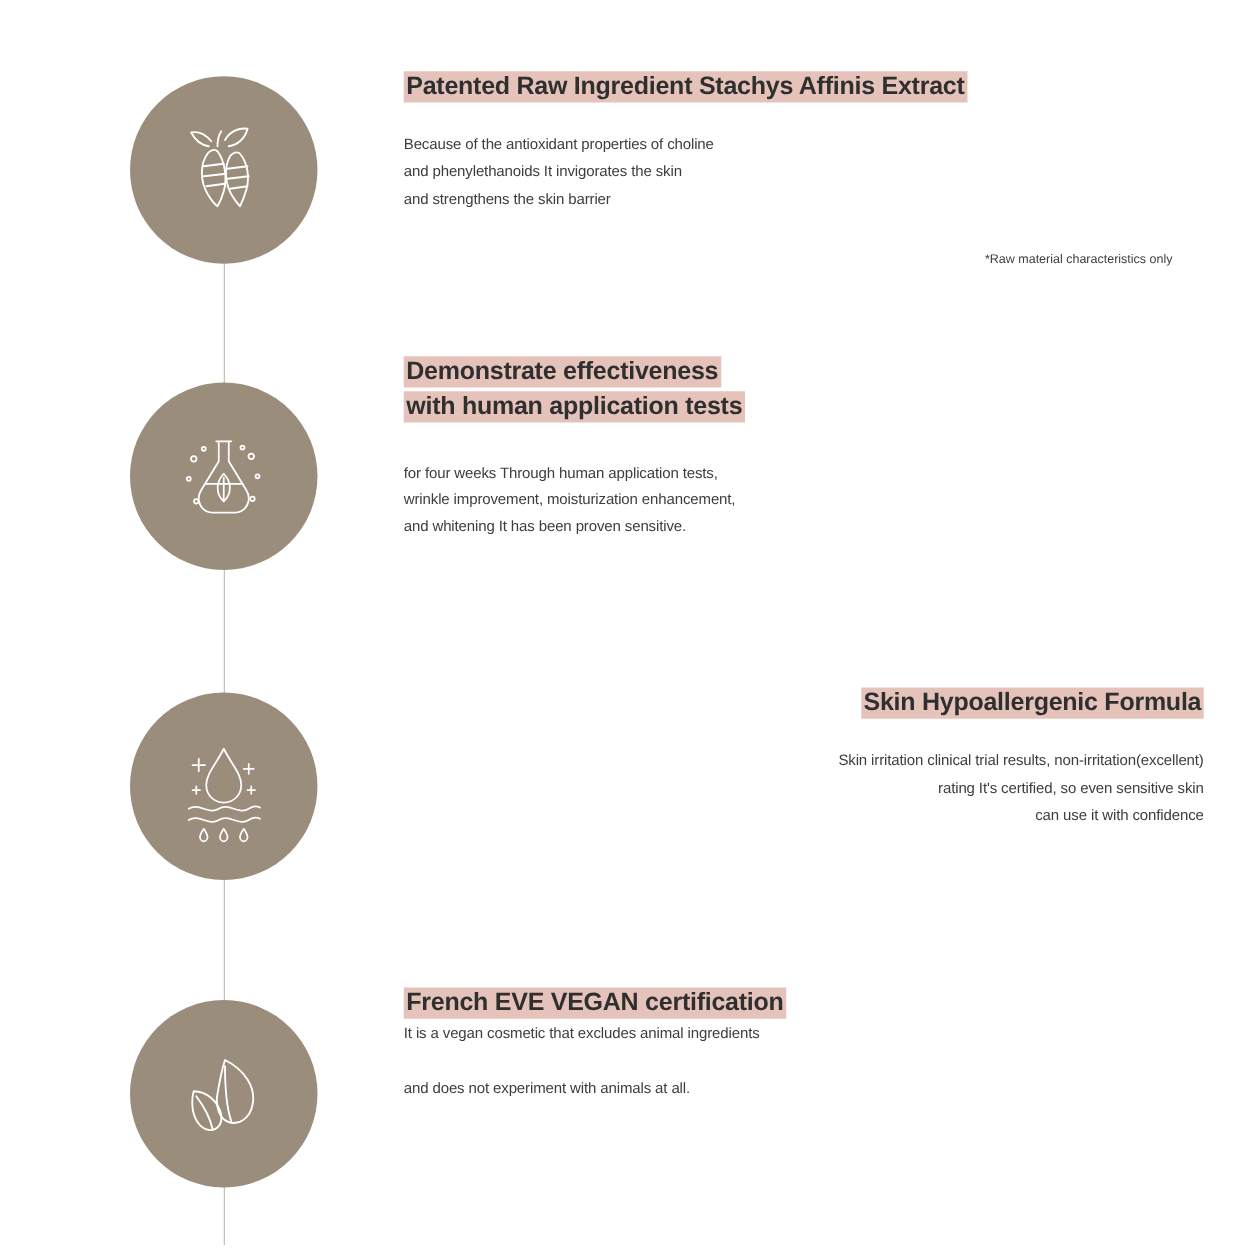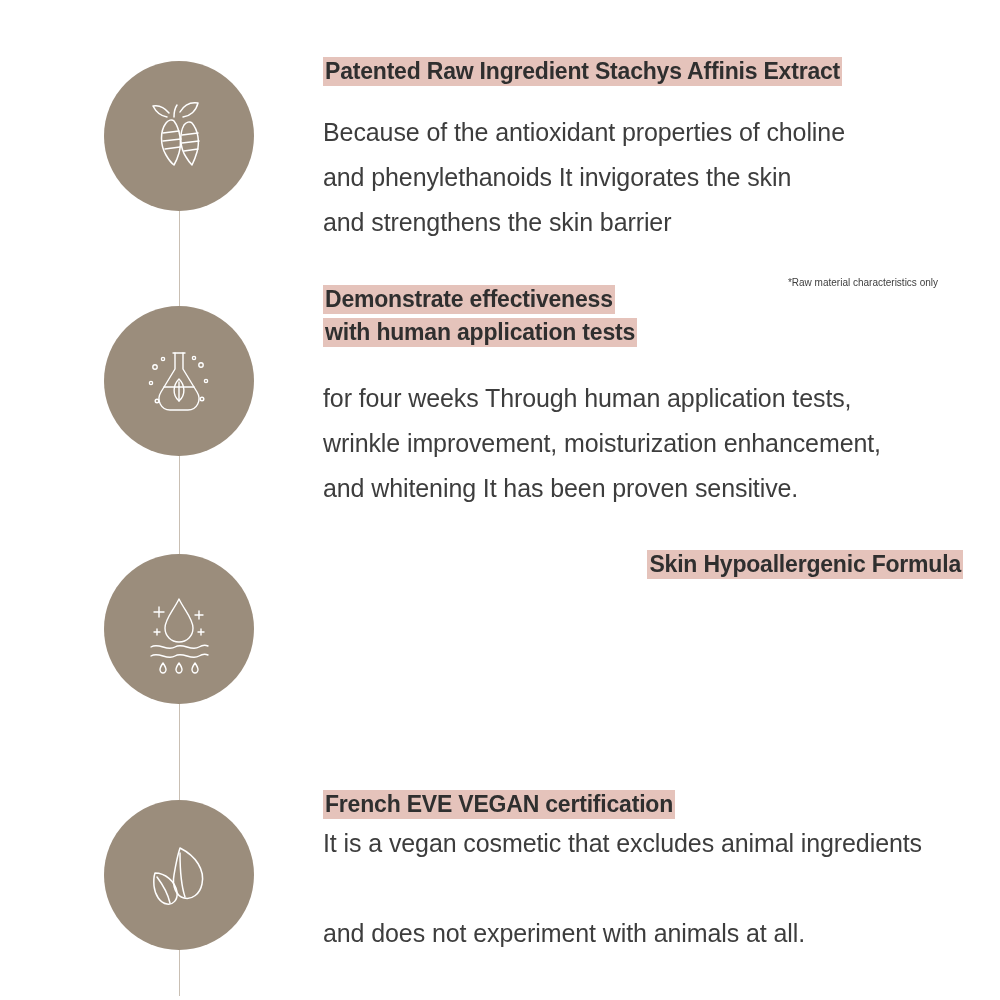--- a/index.html
+++ b/index.html
@@ -52,35 +52,35 @@
     display: block;
   }
 
   .content {
     position: absolute;
     left: 323px;
     width: 640px;
   }
 
   .headline {
-    font-size: 23px;
+    font-size: 20px;
     font-weight: bold;
     color: #2f2f2f;
     line-height: 1.42;
     margin: 0;
     letter-spacing: -0.2px;
   }
   .headline .hl {
     background: #e5c3bb;
     padding: 1px 2px 2px 2px;
     box-decoration-break: clone;
     -webkit-box-decoration-break: clone;
   }
   .body-text {
-    font-size: 25px;
+    font-size: 12px;
     line-height: 1.80;
     color: #3d3d3d;
     margin: 0;
     letter-spacing: -0.1px;
   }
   .note {
     font-size: 10px;
     color: #3d3d3d;
     text-align: right;
     width: 615px;
@@ -162,20 +162,25 @@
         <path d="M68 46 L68 52 M65 49 L71 49"></path>
         <path d="M18 64 C26 59, 34 69, 42 64 C50 59, 58 69, 66 64 C70 61.5, 73 62, 75 63"></path>
         <path d="M18 73 C26 68, 34 78, 42 73 C50 68, 58 78, 66 73 C70 70.5, 73 71, 75 72"></path>
         <path d="M30 80 C28 83, 27 85, 27 86.5 C27 88.5, 28.5 90, 30 90 C31.5 90, 33 88.5, 33 86.5 C33 85, 32 83, 30 80 Z"></path>
         <path d="M46 80 C44 83, 43 85, 43 86.5 C43 88.5, 44.5 90, 46 90 C47.5 90, 49 88.5, 49 86.5 C49 85, 48 83, 46 80 Z"></path>
         <path d="M62 80 C60 83, 59 85, 59 86.5 C59 88.5, 60.5 90, 62 90 C63.5 90, 65 88.5, 65 86.5 C65 85, 64 83, 62 80 Z"></path>
       </svg>
     </div>
     <div class="content" style="top:548px;text-align:right;">
       <p class="headline"><span class="hl">Skin Hypoallergenic Formula</span></p>
+      <p class="body-text" style="margin-top:22px;">
+        <span>Skin irritation clinical trial results, non-irritation(excellent)</span><br>
+        <span>rating It's certified, so even sensitive skin</span><br>
+        <span>can use it with confidence</span>
+      </p>
     </div>
   </div>
 
   <div class="item" style="top:0;">
     <div class="icon-badge" style="top:800px;">
       <svg width="92" height="92" viewBox="0 0 92 92" fill="none" stroke="#ffffff" stroke-width="1.5" stroke-linecap="round" stroke-linejoin="round">
         <path d="M47 19 C63 27, 72 41, 69 55 C67 65, 59 71, 51 69 C43 67, 39 57, 41 46 C43 34, 45 25, 47 19 Z"></path>
         <path d="M47 24 C47 38, 48 56, 52 68"></path>
         <path d="M22 44 C32 44, 42 52, 44 63 C45 71, 40 76, 34 75 C27 74, 22 66, 21 57 C20.5 51, 21 47, 22 44 Z"></path>
         <path d="M24 48 C30 56, 35 65, 37 74"></path>

